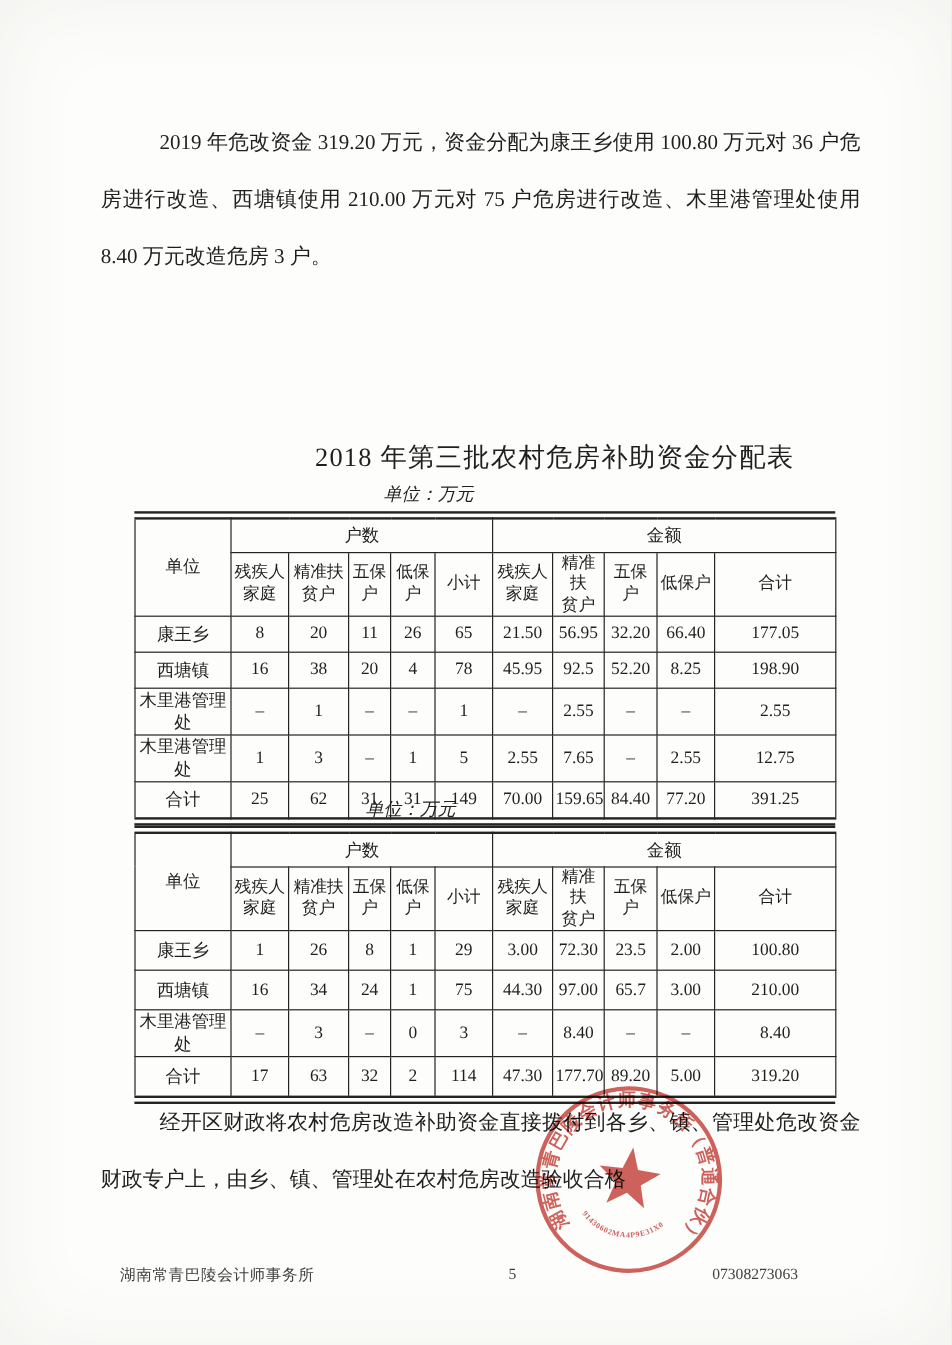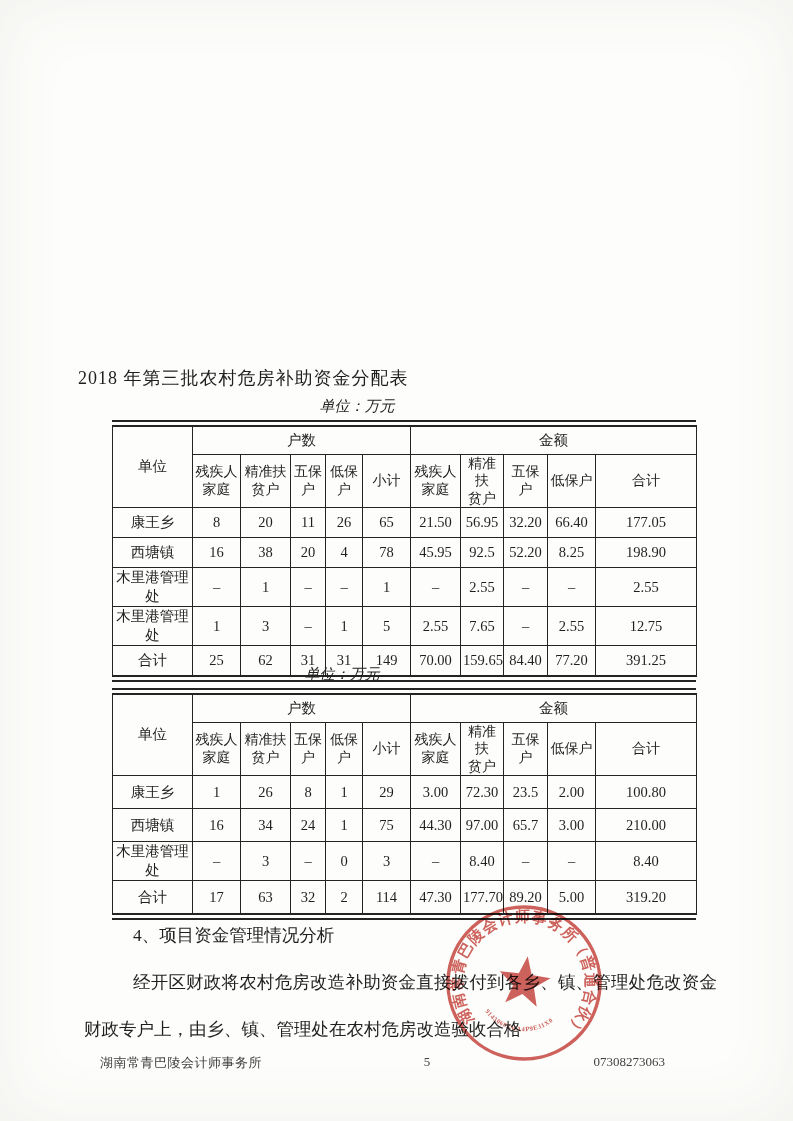--- a/index.html
+++ b/index.html
@@ -14,21 +14,21 @@
   .top-paragraphs {
     position:absolute; left:84px; top:95px; width:633px;
     font-size:17.5px; line-height:47.5px; text-align:justify;
   }
   .top-paragraphs p { margin:0; }
   .indent { text-indent:49px; }
   
   .table-section { position:absolute; left:112px; width:584px; }
   .sec1 { top:366px; }
   .sec2 { top:658px; }
-  .tbl-title { text-align:left; font-size:18px; letter-spacing:1px; position:relative; }
+  .tbl-title { text-align:right; font-size:22px; letter-spacing:1px; position:relative; }
   .sec1 .tbl-title { left:-34px; }
   .sec2 .tbl-title { left:-45px; }
   .unit-note { text-align:center; font-size:15px; margin-top:7px; margin-bottom:4px;font-style:italic; }
   .sec1 .unit-note { padding-right:94px; }
   .sec2 .unit-note { padding-right:124px; }
   .tblwrap { border-top:2px solid #242424; border-bottom:2px solid #242424; padding:2.5px 0; }
   table.grid {
     width:584px; table-layout:fixed; border-collapse:collapse;
     border:1px solid #242424; border-top-width:2px; border-bottom-width:2px;
     font-size:14.5px;
@@ -59,20 +59,21 @@
   .footer .firm { position:absolute; left:100px; top:0; letter-spacing:0.5px; }
   .footer .pageno { position:absolute; left:427px; top:0; transform:translateX(-50%); }
   .footer .code { position:absolute; left:593px; top:0; width:72px; text-align:right; }
 </style>
 </head>
 <body>
 
 <div class="page">
 
   <div class="top-paragraphs">
+    <p class="indent">2019 年危改资金 319.20 万元，资金分配为康王乡使用 100.80 万元对 36 户危房进行改造、西塘镇使用 210.00 万元对 75 户危房进行改造、木里港管理处使用 8.40 万元改造危房 3 户。</p>
   </div>
 
   <div class="table-section sec1">
     <div class="tbl-title">2018 年第三批农村危房补助资金分配表</div>
     <div class="unit-note">单位：万元</div>
     <div class="tblwrap">
       <table class="grid">
         <colgroup>
           <col style="width:80px">
             <col style="width:48px">
@@ -277,21 +278,20 @@
               <td>89.20</td>
               <td>5.00</td>
               <td>319.20</td>
             </tr>
           </tbody>
         </table>
     </div>
   </div>
 
   <div class="bottom-section">
-    <p class="indent">4、项目资金管理情况分析</p>
     <p class="indent">经开区财政将农村危房改造补助资金直接拨付到各乡、镇、管理处危改资金财政专户上，由乡、镇、管理处在农村危房改造验收合格</p>
   </div>
 
   <svg class="seal" viewBox="-81 -81 162 162">
     <circle cx="0" cy="0" r="76" fill="none" stroke="#c5403a" stroke-width="3.5"></circle>
     <polygon fill="#c5403a" points="0,-27 6.5,-8.9 25.7,-8.3 10.5,3.4 15.9,21.8 0,11 -15.9,21.8 -10.5,3.4 -25.7,-8.3 -6.5,-8.9"></polygon>
     <defs>
       <path id="arcTop" d="M -44 44 A 62 62 0 1 1 44 44" fill="none"></path>
       <path id="arcBottom" d="M -36 32 A 48 48 0 0 0 36 32" fill="none"></path>
     </defs>

